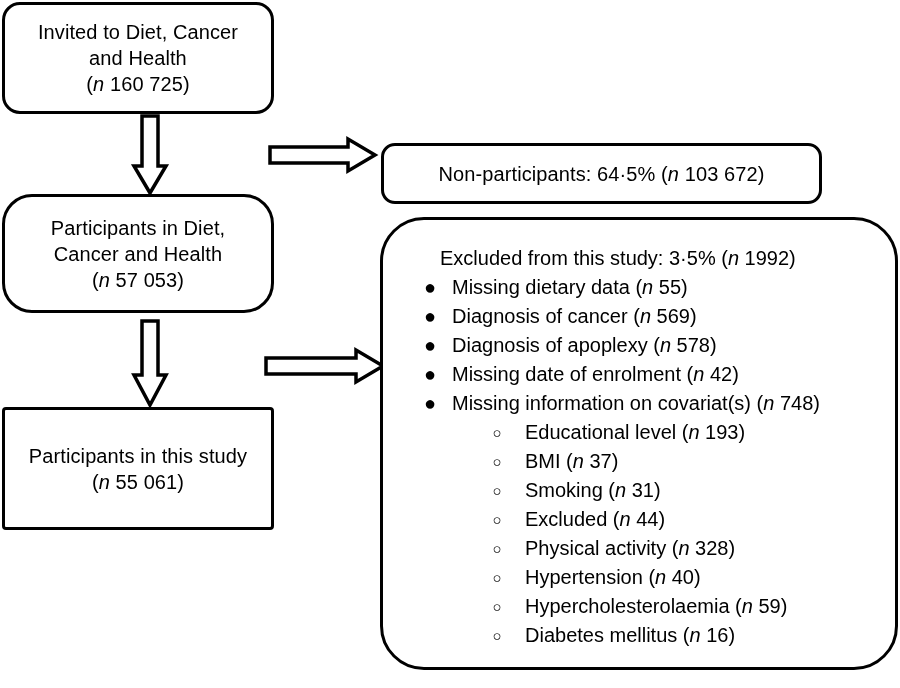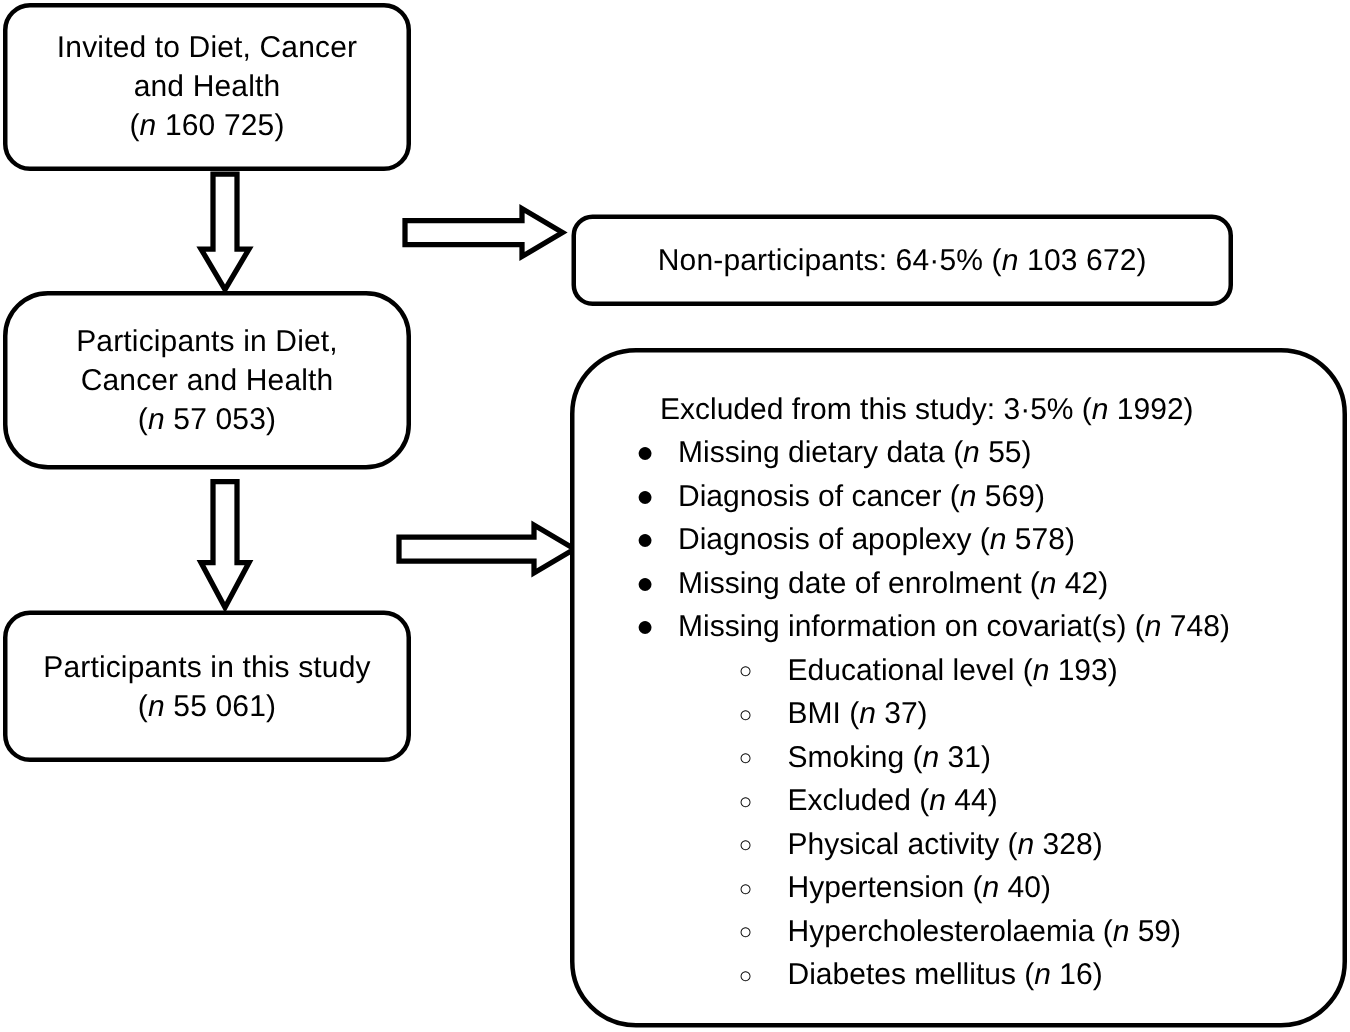--- a/index.html
+++ b/index.html
@@ -52,34 +52,34 @@
     width: 272px; height: 112px;
     border-radius: 18px;
   }
   #box-participants-dch {
     left: 2px;   top: 194px;
     width: 272px; height: 119px;
     border-radius: 30px;
   }
   #box-participants-study {
     left: 2px;   top: 407px;
-    width: 272px; height: 101px;
-    border-radius: 18px;
+    width: 272px; height: 123px;
+    border-radius: 4px;
     text-align: center;
   }
   #box-nonparticipants {
     left: 381px; top: 122px;
     width: 441px; height: 61px;
     border-radius: 14px;
     margin-top: 21px;
   }
   #box-nonparticipants .node-text { font-size: 20px; }
 
   #box-excluded {
-    left: 380px; top: 232px;
+    left: 380px; top: 217px;
     width: 518px; height: 453px;
     border-radius: 44px;
     display: block;
     text-align: left;
   }
 
   
   .excl-inner {
     position: absolute;
     left: 0; top: 0;

